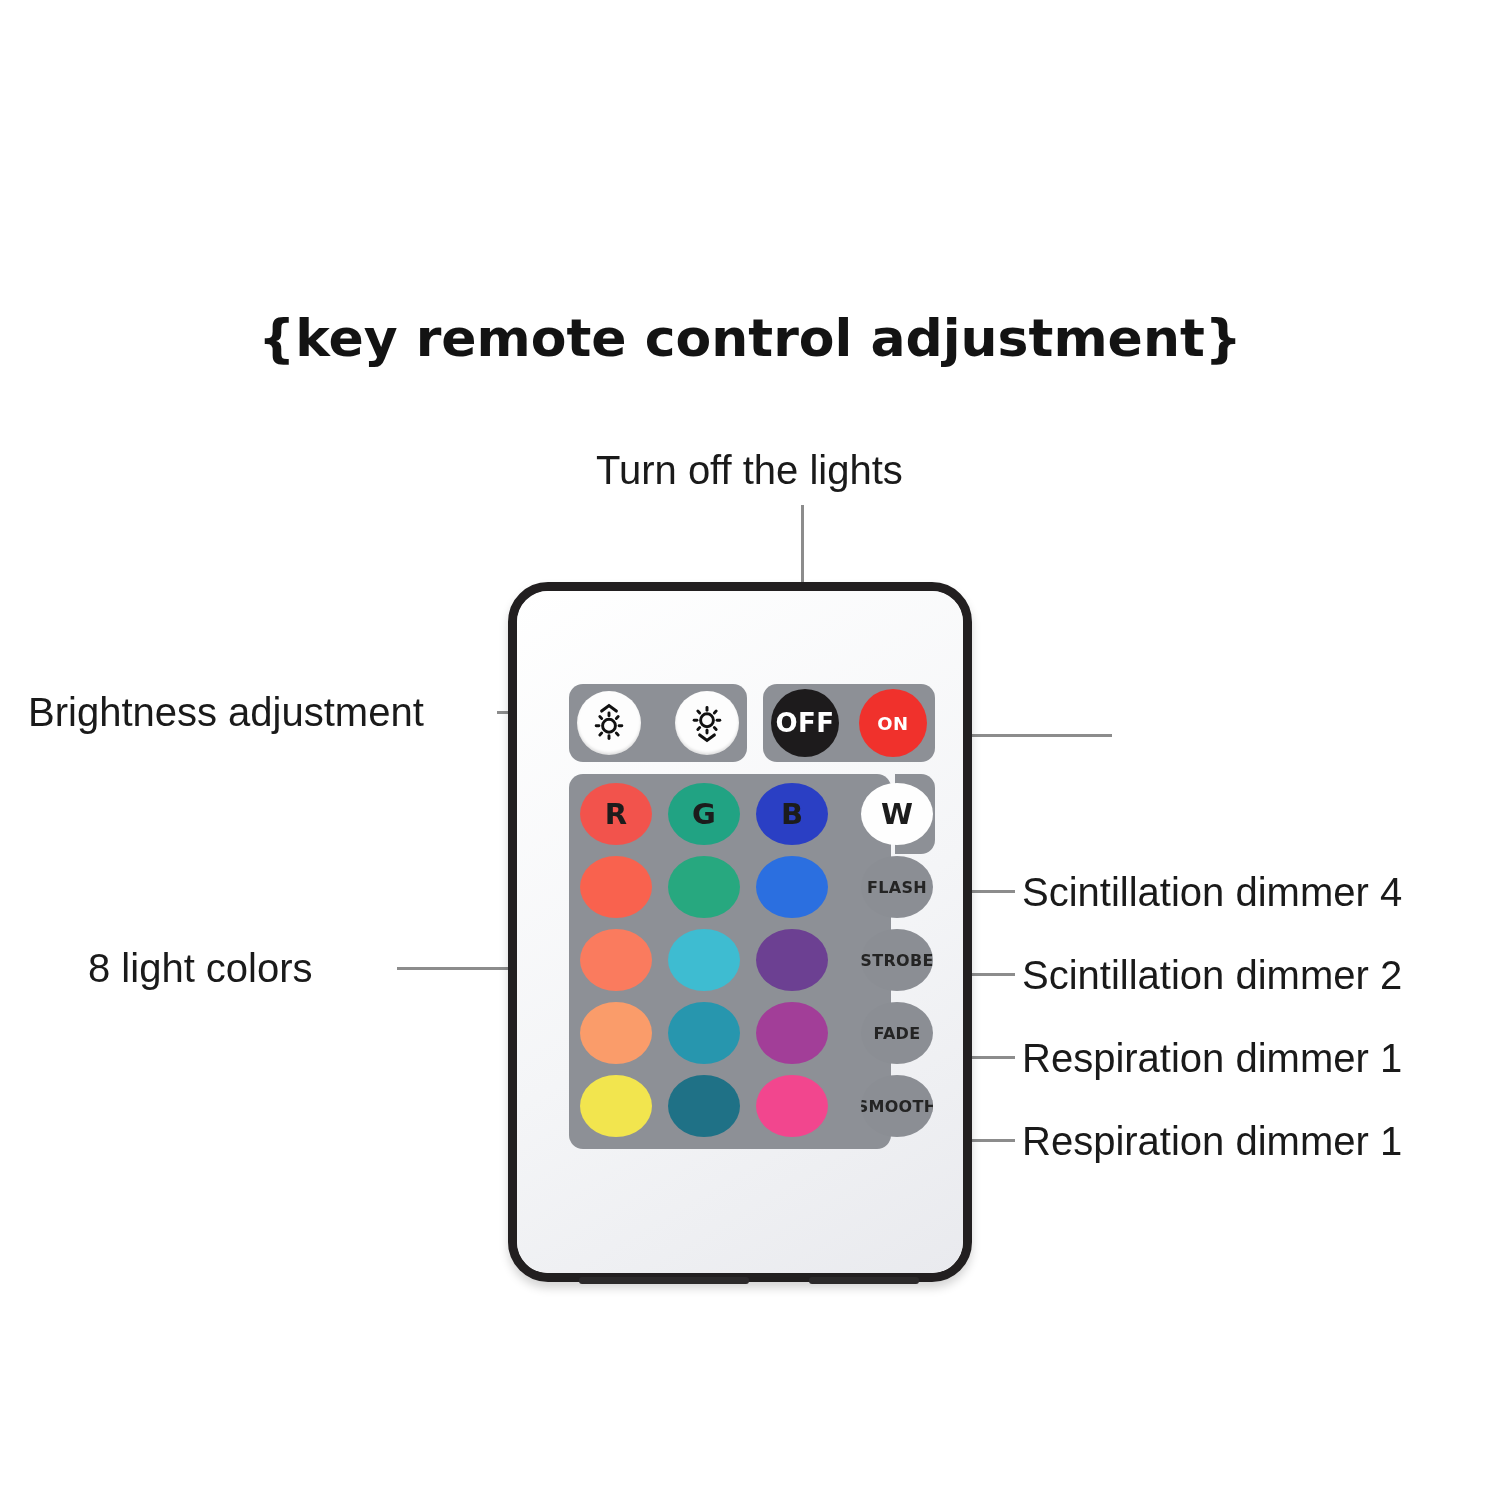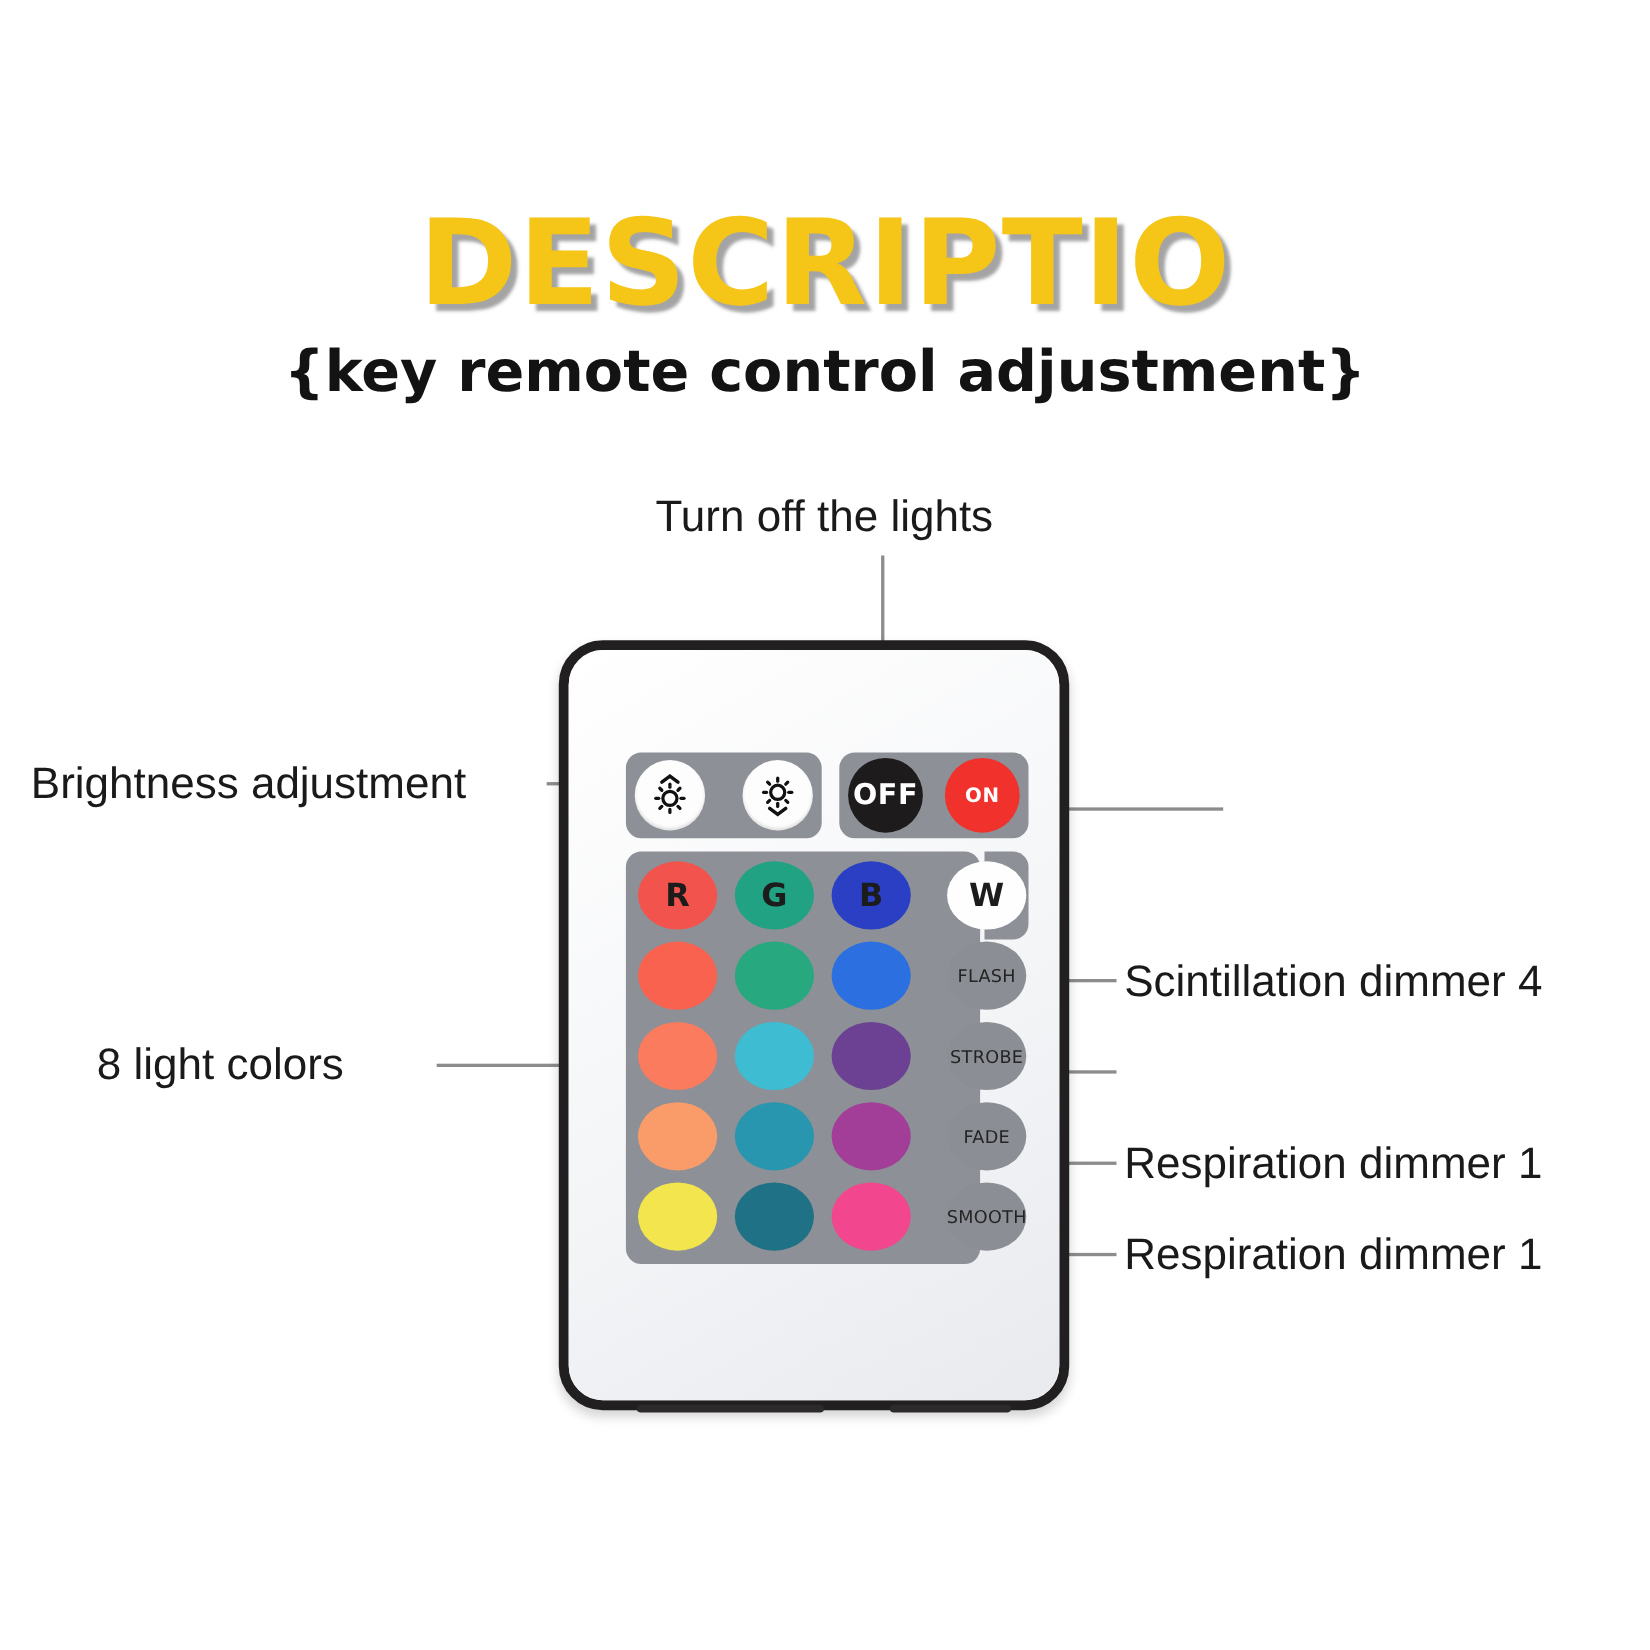--- a/index.html
+++ b/index.html
@@ -150,34 +150,33 @@
     font-weight: bold;
     font-size: 29px;
     font-family: "DejaVu Sans", sans-serif;
     color: #1c1c1c;
   }
   .color-btn { border-radius: 50%; }
   .fn-btn {
     background: #8b8e94;
     border-radius: 50%;
     color: #242424;
-    font-weight: normal;
+    font-weight: bold;
     font-size: 16px;
     letter-spacing: 0.3px;
     font-family: "DejaVu Sans", sans-serif;
     overflow: hidden;
   }
   .sun-svg { width: 44px; height: 44px; display: block; }
 </style>
 </head>
 <body>
 
 <div id="page">
 
-  <div id="title">DESCRIPTIO</div>
   <div id="subtitle">{key remote control adjustment}</div>
 
   <div class="callout" style="left:596px; top:450px;">Turn off the lights</div>
   <div class="leader-v" style="left:801px; top:505px; height:190px;"></div>
   <div class="dot" style="left:789px; top:683px;"></div>
 
   <div class="callout left" style="left:28px; top:692px;">Brightness adjustment</div>
   <div class="leader-h" style="left:497px; top:711px; width:100px;"></div>
   <div class="dot" style="left:572px; top:699px;"></div>
 
@@ -185,20 +184,21 @@
   <div class="dot" style="left:903px; top:722px;"></div>
 
   <div class="callout left" style="left:88px; top:948px;">8 light colors</div>
   <div class="leader-h" style="left:397px; top:967px; width:195px;"></div>
   <div class="dot" style="left:573px; top:955px;"></div>
 
   <div class="callout right" style="left:1022px; top:872px;">Scintillation dimmer 4</div>
   <div class="leader-h" style="left:933px; top:890px; width:82px;"></div>
   <div class="dot" style="left:920px; top:878px;"></div>
 
+  <div class="callout right" style="left:1022px; top:955px;">Scintillation dimmer 2</div>
   <div class="leader-h" style="left:933px; top:973px; width:82px;"></div>
   <div class="dot" style="left:920px; top:961px;"></div>
 
   <div class="callout right" style="left:1022px; top:1038px;">Respiration dimmer 1</div>
   <div class="leader-h" style="left:933px; top:1056px; width:82px;"></div>
   <div class="dot" style="left:920px; top:1044px;"></div>
 
   <div class="callout right" style="left:1022px; top:1121px;">Respiration dimmer 1</div>
   <div class="leader-h" style="left:933px; top:1139px; width:82px;"></div>
   <div class="dot" style="left:920px; top:1127px;"></div>

